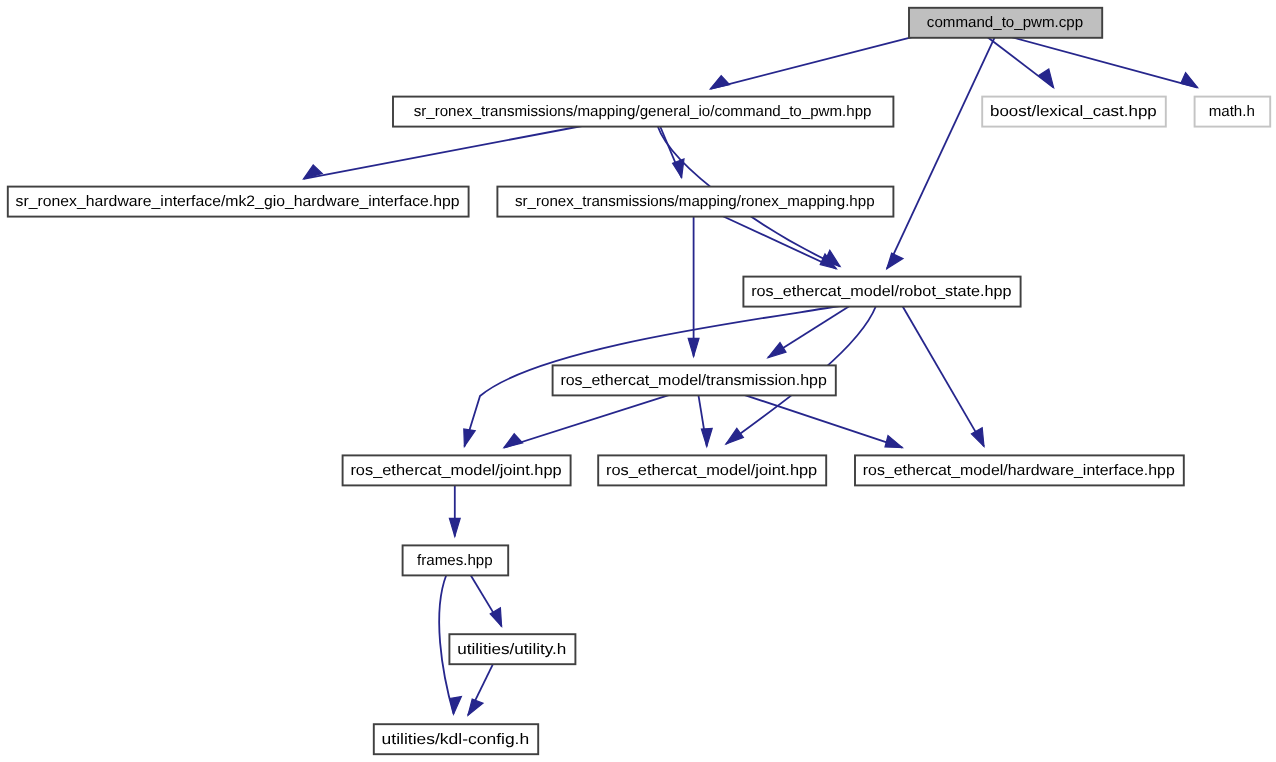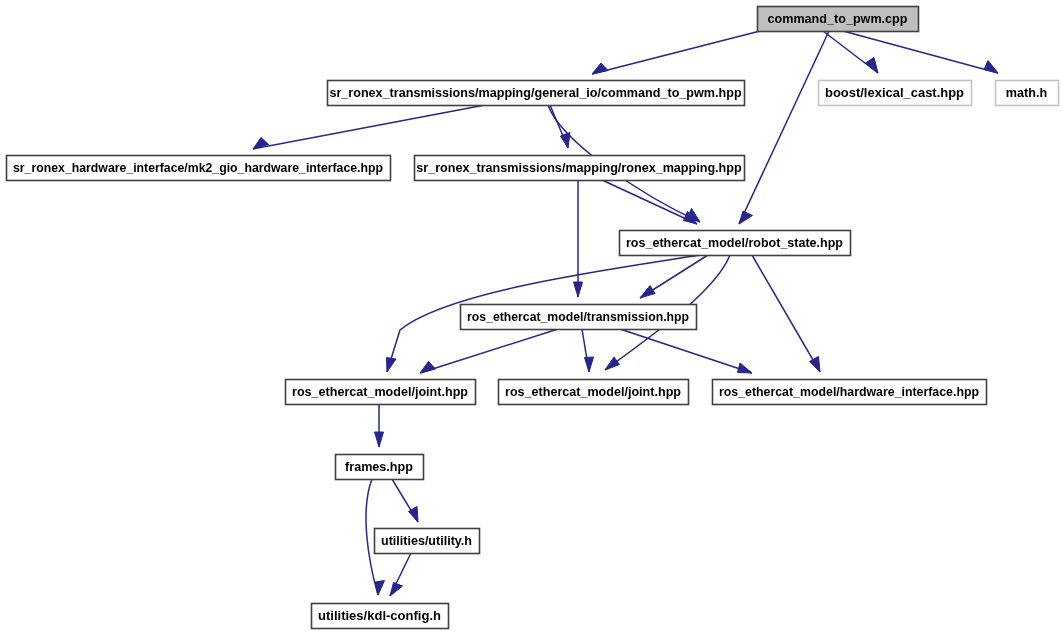--- a/index.html
+++ b/index.html
@@ -10,21 +10,20 @@
   body {
     width: 1063px;
     height: 635px;
     font-family: "Liberation Sans", sans-serif;
     overflow: hidden;
   }
   #graph-root {
     position: relative;
     width: 1063px;
     height: 635px;
-    font-weight: bold;
   }
   svg.graph-canvas {
     display: block;
     width: 1063px;
     height: 635px;
   }
   .node-box {
     stroke-width: 1.6;
   }
   .node-label {

